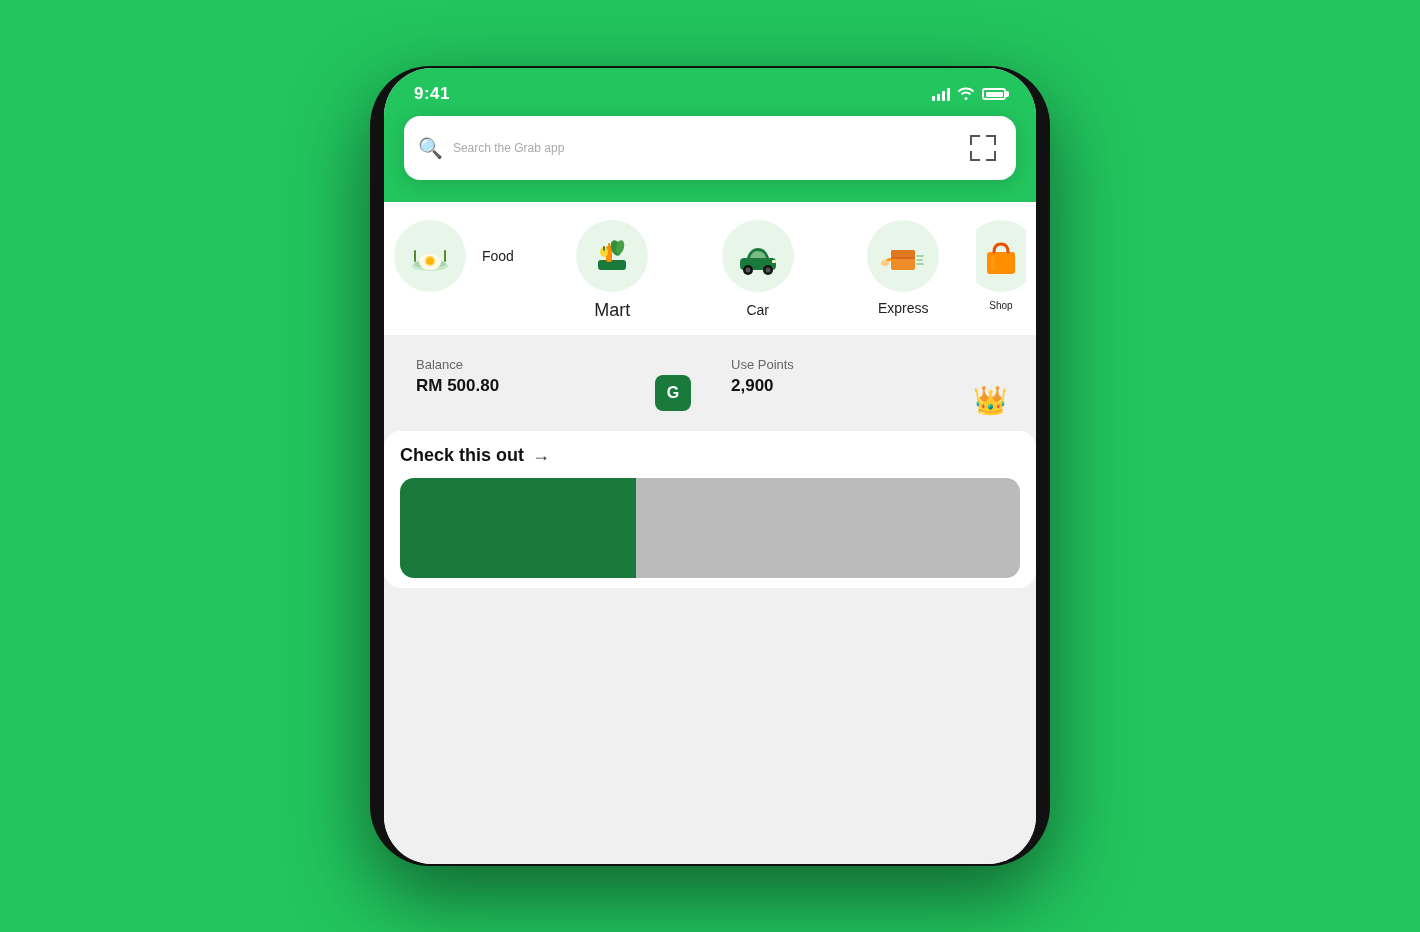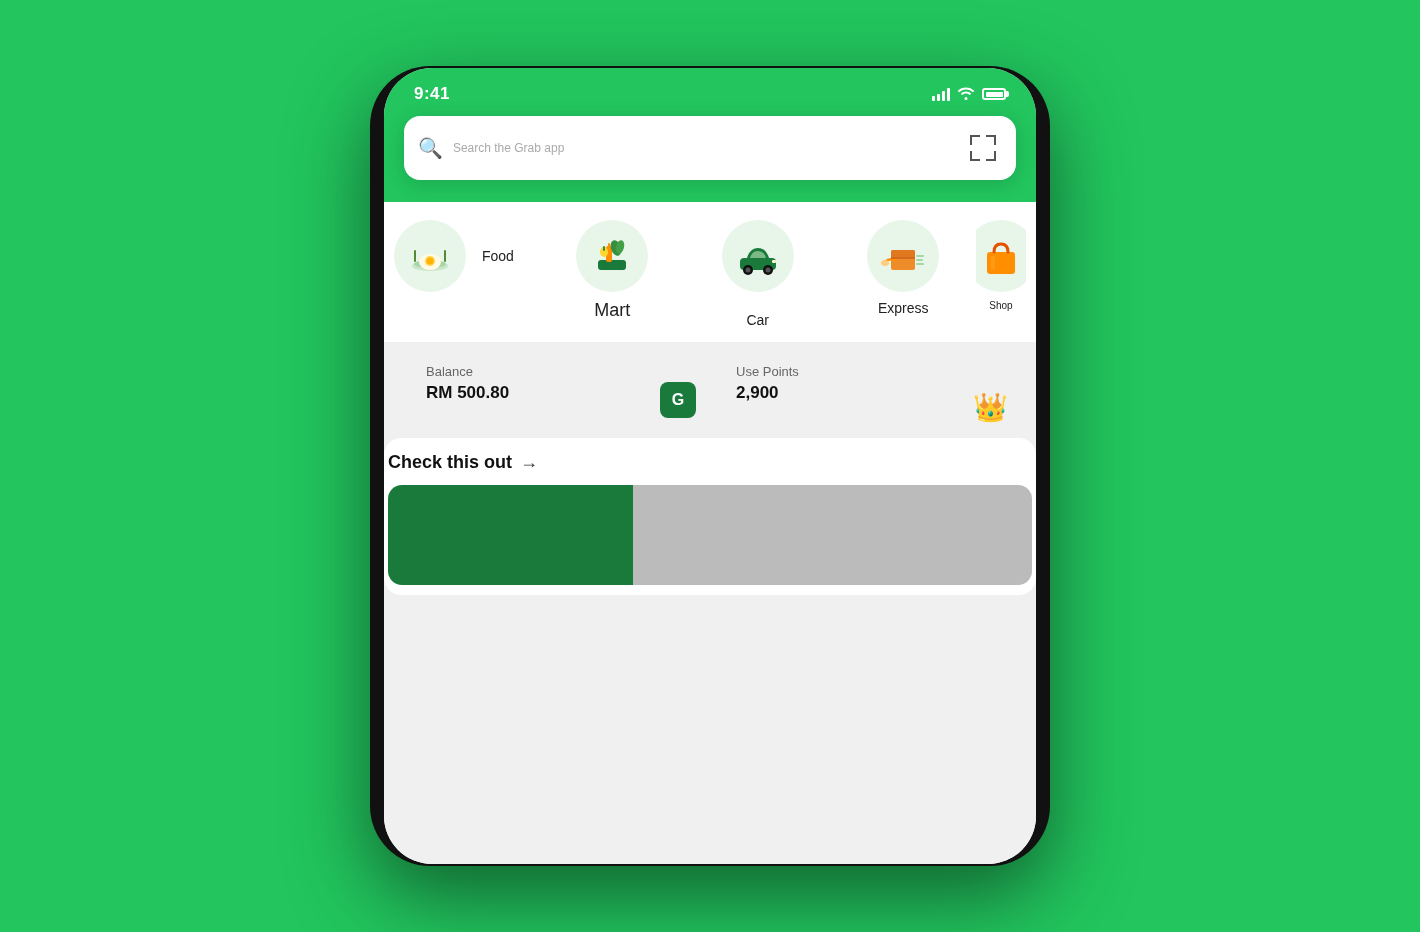--- a/index.html
+++ b/index.html
@@ -106,21 +106,21 @@
               <ellipse cx="30" cy="18" rx="5" ry="8" fill="#388e3c" transform="rotate(-20 30 18)"></ellipse>
               <ellipse cx="34" cy="17" rx="4" ry="7" fill="#43a047" transform="rotate(15 34 17)"></ellipse>
 
               <ellipse cx="18" cy="22" rx="4" ry="5" fill="#fdd835"></ellipse>
               <rect x="17" y="16" width="2" height="5" rx="1" fill="#388e3c"></rect>
             </svg>
           </div>
           <span style="font-size:18px;color:#222;">Mart</span>
         </div>
 
-        <div style="display:flex;flex-direction:column;align-items:center;gap:20px;flex:1;">
+        <div style="display:flex;flex-direction:column;align-items:center;gap:10px;flex:1;">
           <div style="width:72px;height:72px;border-radius:50%;background:#e8f5e9;display:flex;align-items:center;justify-content:center;">
             <svg width="52" height="52" viewBox="0 0 52 52">
 
               <rect x="8" y="28" width="36" height="12" rx="4" fill="#1a7a3c"></rect>
 
               <path d="M15 28 Q18 18 26 18 Q34 18 37 28Z" fill="#1a7a3c"></path>
 
               <path d="M18 28 Q20 21 26 21 Q32 21 34 28Z" fill="#a5d6a7" opacity="0.7"></path>
 
               <circle cx="16" cy="40" r="5" fill="#111"></circle>
@@ -163,37 +163,37 @@
               <path d="M19 22 Q19 14 26 14 Q33 14 33 22" stroke="#e65100" stroke-width="3" fill="none" stroke-linecap="round"></path>
 
               <rect x="16" y="26" width="4" height="14" rx="2" fill="#ffa726" opacity="0.5"></rect>
             </svg>
           </div>
           <span style="font-size:10px;color:#222;white-space:nowrap;">Shop</span>
         </div>
 
       </div>
 
-      <div style="display:flex;gap:10px;padding:0 16px;margin-bottom:8px;margin-left:10px;">
+      <div style="display:flex;gap:10px;padding:0 16px;margin-bottom:8px;">
 
         <div style="flex:1;background:#f0f0f0;border-radius:14px;padding:14px 16px 14px;position:relative;min-height:80px;">
           <div style="font-size:13px;color:#666;margin-bottom:4px;">Balance</div>
           <div style="font-size:17px;font-weight:700;color:#111;">RM 500.80</div>
           <div style="position:absolute;right:14px;bottom:12px;width:36px;height:36px;border-radius:8px;background:#1a7a3c;display:flex;align-items:center;justify-content:center;color:white;font-size:16px;font-weight:800;">G</div>
         </div>
 
         <div style="flex:1;background:#f0f0f0;border-radius:14px;padding:14px 16px 14px;position:relative;min-height:80px;">
           <div style="font-size:13px;color:#666;margin-bottom:4px;">Use Points</div>
           <div style="font-size:17px;font-weight:700;color:#111;">2,900</div>
           <div style="position:absolute;right:12px;bottom:8px;font-size:28px;line-height:1;">👑</div>
         </div>
 
       </div>
 
-      <div style="background:white;padding:14px 4px 10px;border-radius:17px;">
+      <div style="background:white;padding:14px 16px 10px;border-radius:17px;">
         <div style="display:flex;align-items:center;gap:8px;margin-bottom:12px;">
           <span style="font-size:18px;font-weight:800;color:#111;">Check this out</span>
           <span style="color:#333;font-size:18px;font-weight:600;">→</span>
         </div>
 
         <div style="height:100px;border-radius:14px;overflow:hidden;display:flex;">
           <div style="width:38%;background:#1a7a3c;"></div>
           <div style="width:62%;background:#bbb;"></div>
         </div>
       </div>

